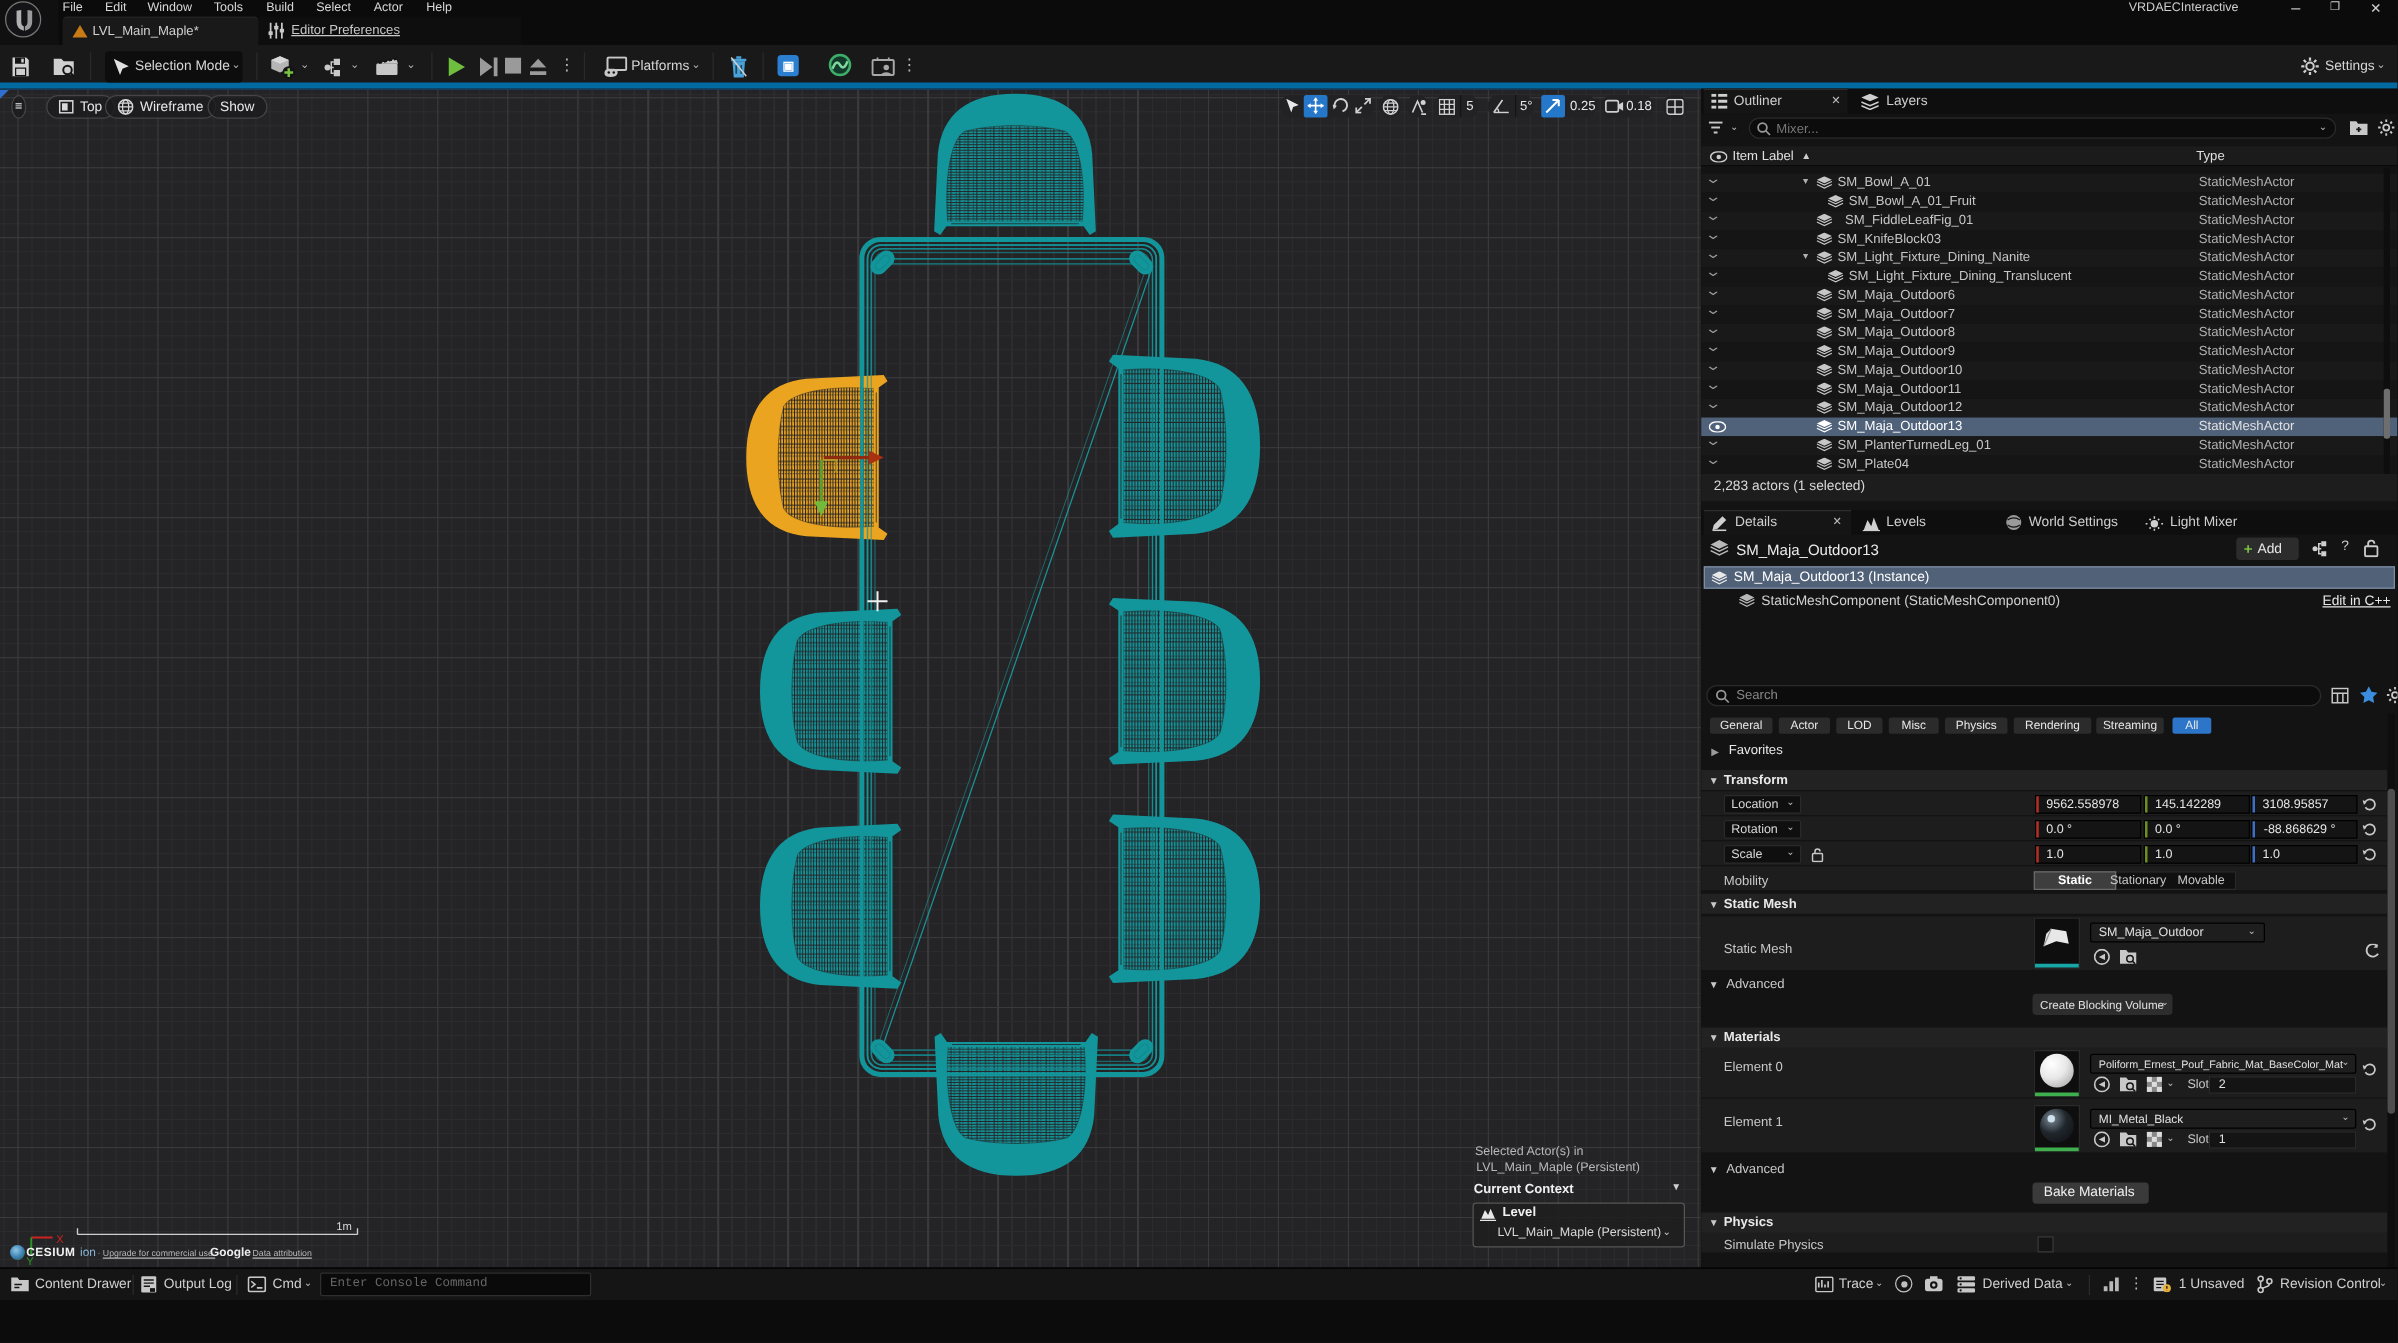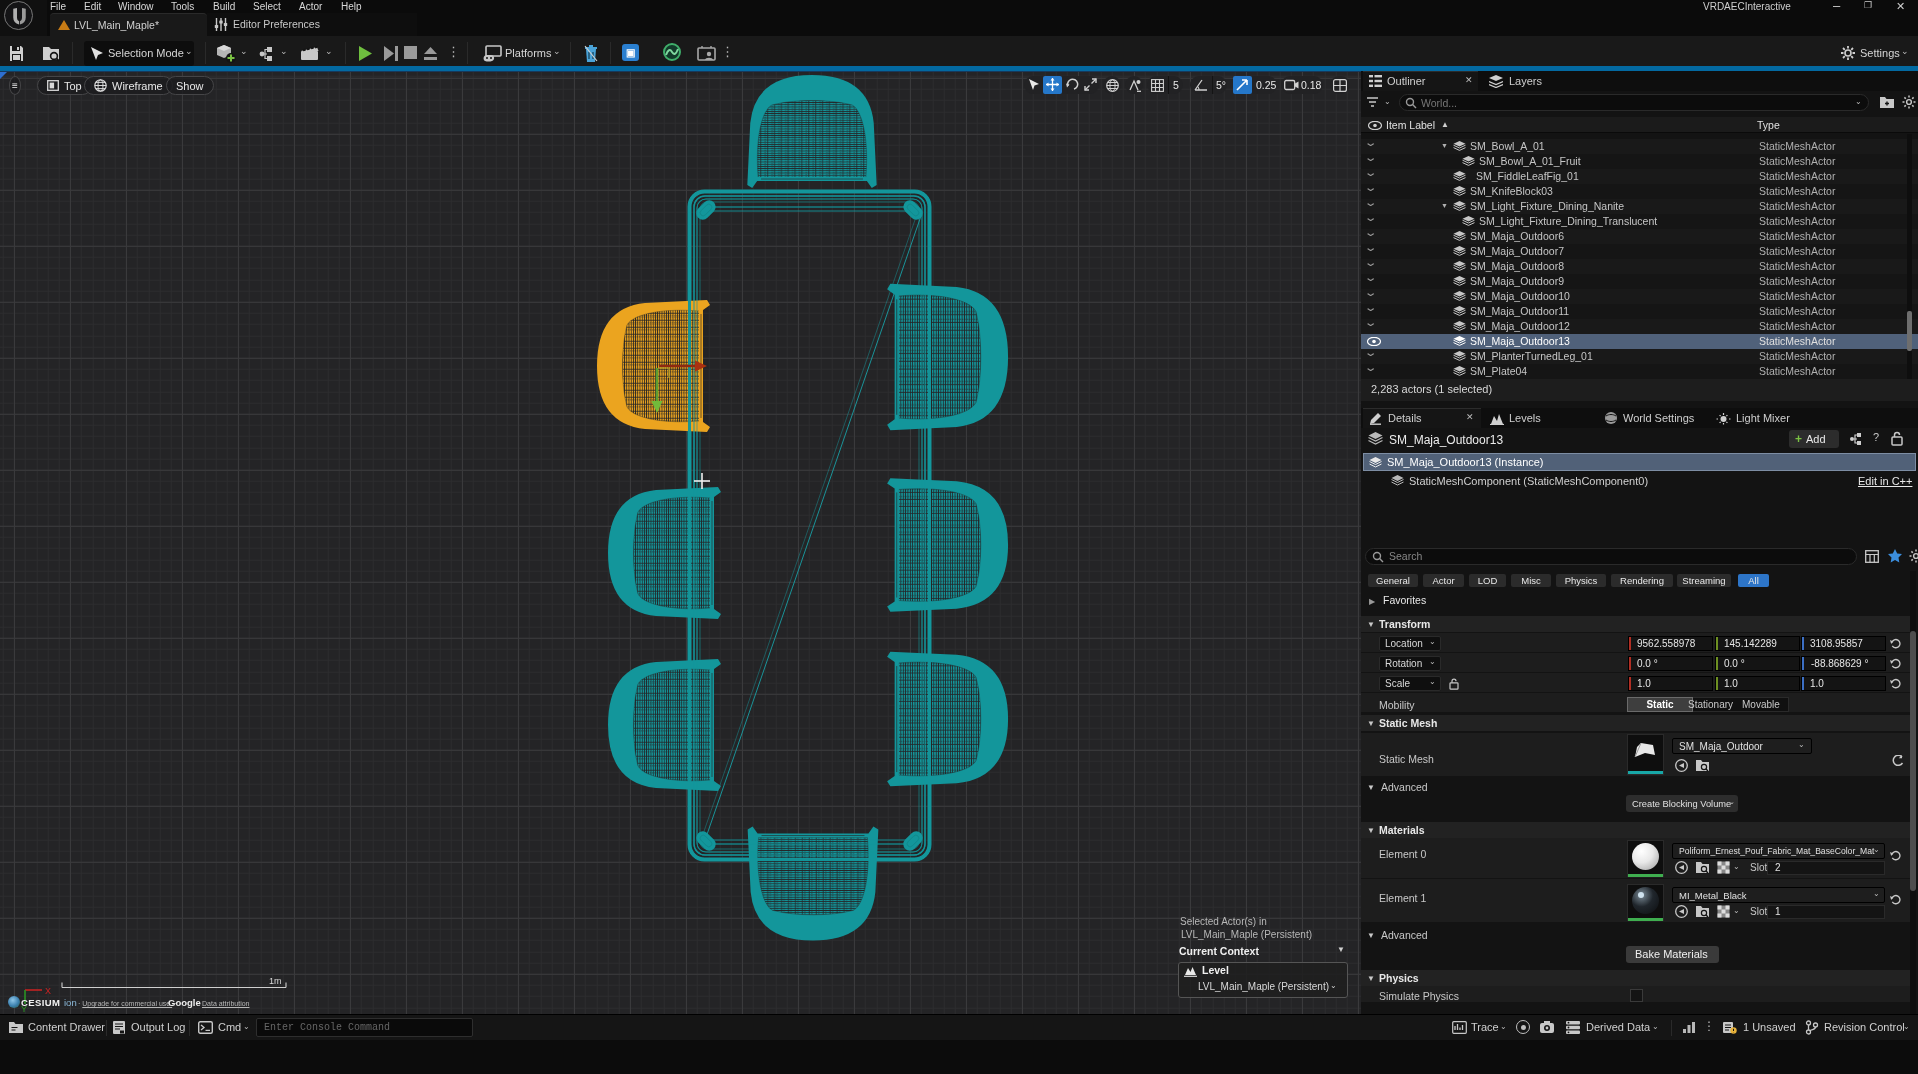--- a/index.html
+++ b/index.html
@@ -12,21 +12,21 @@
 .winbtn{position:absolute;top:0;color:#cfcfcf;font-size:10px;}
 
 #tabrow{position:absolute;left:0;top:13px;width:1918px;height:23px;background:#0b0b0b;}
 #logoblock{position:absolute;left:0;top:0;width:47px;height:36px;background:#101010;}
 .uelogo{position:absolute;left:4px;top:1px;width:29px;height:29px;border-radius:50%;background:#141416;border:1.5px solid #777;}
 
 #tab1{position:absolute;left:50px;top:0px;width:157px;height:23px;background:#191919;border-top:1px solid #2a2a2a;border-radius:4px 4px 0 0;}
 #tab1 .warn{position:absolute;left:8px;top:6px;width:0;height:0;border-left:6px solid transparent;border-right:6px solid transparent;border-bottom:10px solid #c77b15;}
 #tab1 .txt{position:absolute;left:24px;top:5px;font-size:10.5px;color:#d0d0d0;}
 #tab2{position:absolute;left:207px;top:0;width:210px;height:23px;background:#0e0e0e;}
-#tab2 .txt{position:absolute;left:26px;top:5px;font-size:10.5px;color:#c8c8c8;}
+#tab2 .txt{position:absolute;left:26px;top:5px;font-size:10.5px;color:#c8c8c8;text-decoration:underline;}
 
 #toolbar{position:absolute;left:0;top:36px;width:1918px;height:35px;background:#191919;border-bottom:5px solid #0369a1;}
 .tbsep{position:absolute;top:6px;width:1px;height:22px;background:#2a2a2a;}
 .tbtxt{font-size:11px;color:#d6d6d6;}
 
 #viewport{position:absolute;left:0px;top:71px;width:1361px;height:943px;background:#242426;overflow:hidden;}
 #vpgrid{position:absolute;left:0;top:0;width:100%;height:100%;
  background-image:
  repeating-linear-gradient(to right,#3a3a3c 0px,#3a3a3c 1px,transparent 1px,transparent 56px),
  repeating-linear-gradient(to bottom,#3a3a3c 0px,#3a3a3c 1px,transparent 1px,transparent 56px),
@@ -419,21 +419,21 @@
 
  <svg class="abs" style="left:6px;top:26px" width="15" height="12" viewBox="0 0 15 12">
         <path d="M0 1h11M2 5h7M4 9h3" stroke="#c8c8c8" stroke-width="1.7"></path>
       </svg>
  <span class="abs" style="left:23px;top:26px;color:#bbb;font-size:8px">⌄</span>
  <div class="abs" style="left:38px;top:23px;width:470px;height:17px;background:#0c0c0c;border:1px solid #2a2a2a;border-radius:9px"></div>
  <svg class="abs" style="left:44px;top:26px" width="12" height="12" viewBox="0 0 12 12">
         <circle cx="5" cy="5" r="3.5" fill="none" stroke="#999" stroke-width="1.4"></circle>
         <line x1="7.6" y1="7.6" x2="11" y2="11" stroke="#999" stroke-width="1.4"></line>
       </svg>
- <span class="abs" style="left:60px;top:26px;color:#777;font-size:10.5px">World...</span>
+ <span class="abs" style="left:60px;top:26px;color:#777;font-size:10.5px">Mixer...</span>
  <span class="abs" style="left:494px;top:26px;color:#bbb;font-size:8px">⌄</span>
  <svg class="abs" style="left:518px;top:24px" width="16" height="14" viewBox="0 0 16 14">
         <path d="M1 2h5l1.5 2H15v9H1z" fill="#c8c8c8"></path>
         <path d="M8 6.5v4M6 8.5h4" stroke="#141414" stroke-width="1.4"></path>
       </svg>
  <svg class="abs" style="left:541px;top:24px" width="14" height="14" viewBox="0 0 14 14">
         <circle cx="7" cy="7" r="2.4" fill="none" stroke="#c8c8c8" stroke-width="1.4"></circle>
         <g stroke="#c8c8c8" stroke-width="1.5">
           <path d="M7 .5v2M7 11.5v2M.5 7h2M11.5 7h2M2.4 2.4l1.4 1.4M10.2 10.2l1.4 1.4M11.6 2.4l-1.4 1.4M3.8 10.2l-1.4 1.4"></path>
         </g>

